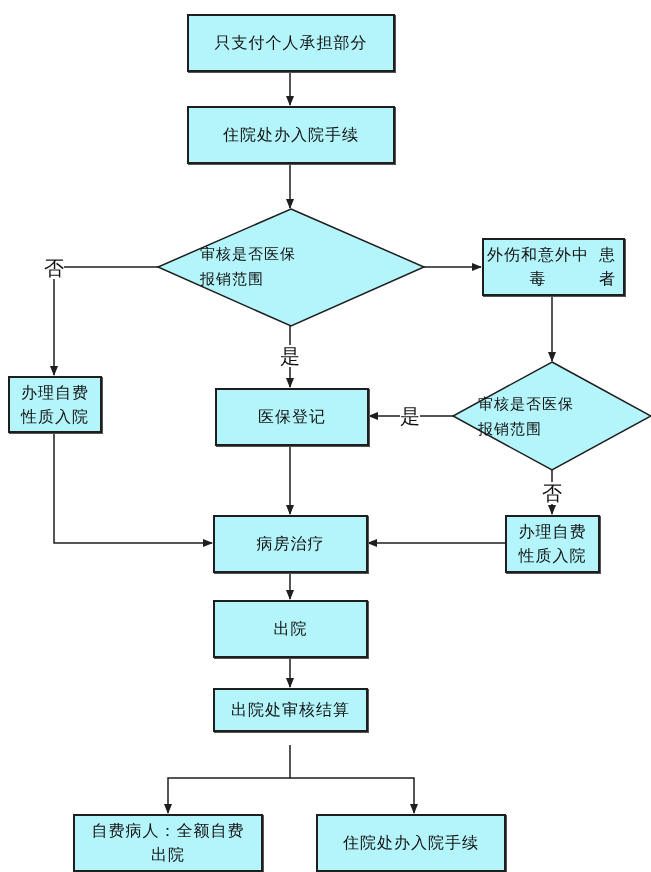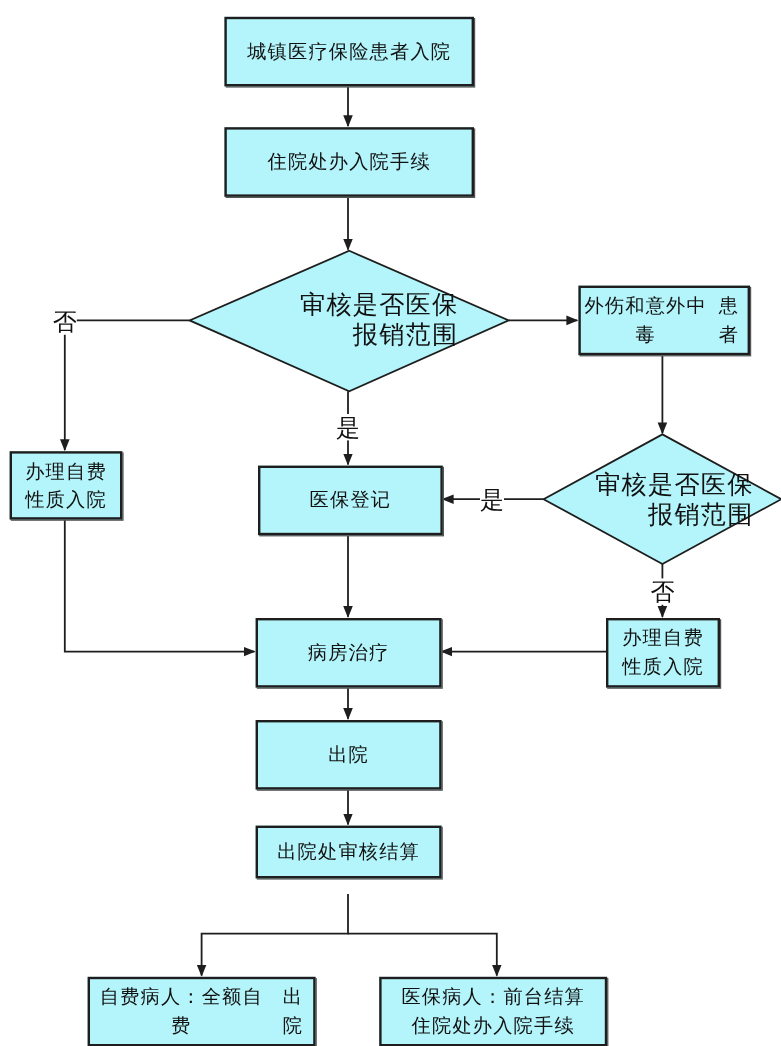--- a/index.html
+++ b/index.html
@@ -3,22 +3,22 @@
 <meta charset="utf-8">
 <style>
   html, body { margin: 0; padding: 0; background: #ffffff; }
   body { width: 651px; height: 872px; position: relative; overflow: hidden;
          font-family: "DejaVu Serif", "Liberation Serif", serif; }
   svg { position: absolute; left: 0; top: 0; }
   .box { position: absolute; background: #b3f5fa; border: 2px solid #1e1e1e;
          box-sizing: border-box; display: flex; align-items: center; justify-content: center;
          text-align: center; font-size: 16px; line-height: 24px; color: #111; letter-spacing: 1px;
          box-shadow: 1px 1px 0 #555; }
-  .dtext { position: absolute; text-align: center; font-size: 21px; line-height: 25px; color: #111;
-           letter-spacing: 1px; display: flex; align-items: flex-end; justify-content: center; }
+  .dtext { position: absolute; text-align: center; font-size: 15px; line-height: 25px; color: #111;
+           letter-spacing: 1px; display: flex; align-items: flex-start; justify-content: center; }
   .lbl { position: absolute; font-size: 20px; color: #111; background: #fff; line-height: 22px; }
 </style>
 </head>
 <body>
 
 <svg width="651" height="872">
   <defs>
     <marker id="arr" markerWidth="10" markerHeight="10" refX="9" refY="5" orient="auto" markerUnits="userSpaceOnUse">
       <path d="M0,1 L10,5 L0,9 z" fill="#1e1e1e"></path>
     </marker>
@@ -38,21 +38,21 @@
     <line x1="290" y1="572" x2="290" y2="599" marker-end="url(#arr)"></line>
     <line x1="290" y1="657" x2="290" y2="687" marker-end="url(#arr)"></line>
     <polyline points="290,745 290,778 168,778 168,813" marker-end="url(#arr)"></polyline>
     <polyline points="290,778 414,778 414,813" marker-end="url(#arr)"></polyline>
   </g>
   <polygon points="291,209 424,267 291,326 158,267" fill="#b3f5fa" stroke="#1e1e1e" stroke-width="1.5"></polygon>
   <polygon points="552,362 651,416 552,470 453,416" fill="#b3f5fa" stroke="#1e1e1e" stroke-width="1.5"></polygon>
 </svg>
 
 <div class="box" style="left:187px;top:14px;width:208px;height:58px;">
-  <span>城镇医疗保险患者入院</span>
+  <span>只支付个人承担部分</span>
 </div>
 <div class="box" style="left:187px;top:106px;width:208px;height:58px;">
   <span>住院处办入院手续</span>
 </div>
 
 <div class="dtext" style="left:200px;top:240px;width:182px;height:54px;flex-direction:column;">
   <div>审核是否医保</div>
   <div>报销范围</div>
 </div>
 
@@ -85,26 +85,25 @@
 </div>
 
 <div class="box" style="left:213px;top:600px;width:155px;height:58px;">
   <span>出院</span>
 </div>
 
 <div class="box" style="left:213px;top:688px;width:155px;height:44px;">
   <span>出院处审核结算</span>
 </div>
 
-<div class="box" style="left:73px;top:814px;width:190px;height:58px;flex-direction:row;">
+<div class="box" style="left:73px;top:814px;width:190px;height:58px;flex-direction:column;">
   <div>自费病人：全额自费</div>
   <div>出院</div>
 </div>
 
 <div class="box" style="left:316px;top:814px;width:190px;height:58px;flex-direction:column;">
-  <div>医保病人：前台结算</div>
   <div>住院处办入院手续</div>
 </div>
 
 <span class="lbl" style="left:44px;top:257px;">否</span>
 <span class="lbl" style="left:280px;top:345px;">是</span>
 <span class="lbl" style="left:400px;top:405px;">是</span>
 <span class="lbl" style="left:542px;top:482px;">否</span>
 
 </body></html>

